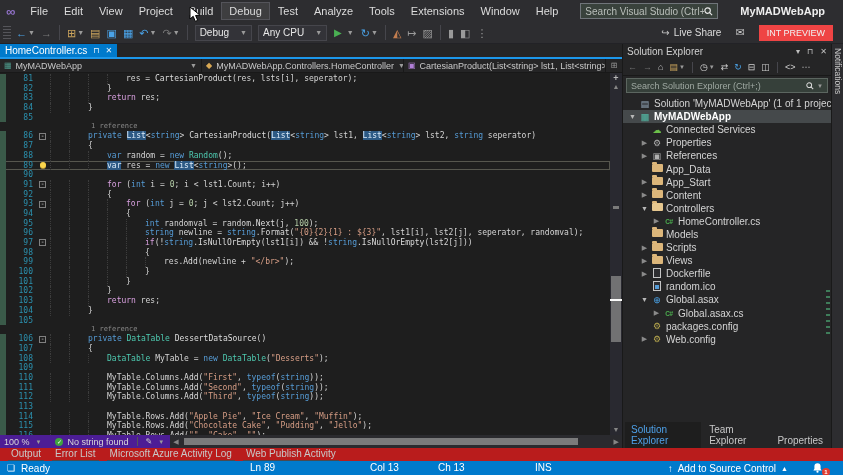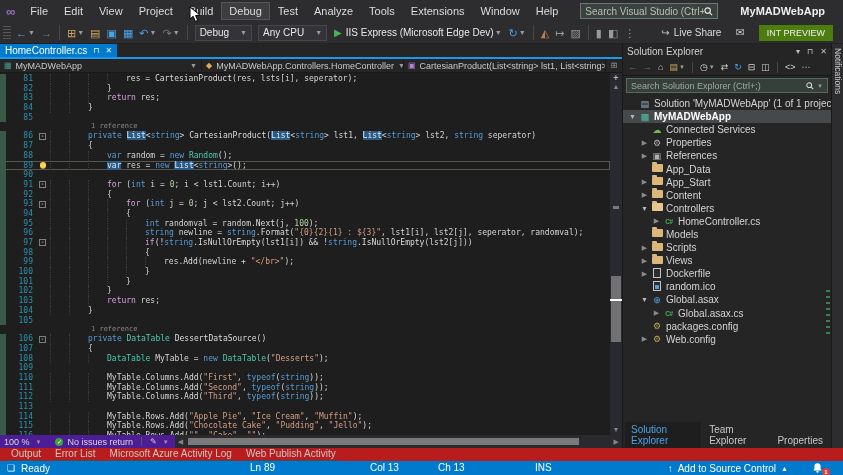--- a/index.html
+++ b/index.html
@@ -30,21 +30,21 @@
   .tcaret { color:#9a9a9a; font-size:7px; margin-left:1px; }
   .combo { display:flex; align-items:center; height:16px; background:#333338;
     border:1px solid #46464c; color:#e8e8e8; font-size:10px; padding:0 4px; margin:0 3px; }
   .combo .cv { margin-right:10px; }
   .runbtn { display:flex; align-items:center; margin:0 4px; color:#e8e8e8; font-size:10px; }
   .runbtn .g { color:#4ab053; margin-right:4px; font-size:10px; }
   #tbright { margin-left:auto; display:flex; align-items:center; }
   #liveshare { display:flex; align-items:center; color:#dcdcdc; font-size:10px; margin-right:14px; }
   #liveshare .g { margin-right:4px; color:#c8c8c8; }
   #feedback { color:#c8c8c8; margin-right:14px; font-size:11px; }
-  #intpreview { background:#4d7c0f; color:#f0f0f0; font-size:9px; padding:3px 8px; margin-right:10px; }
+  #intpreview { background:#ef4444; color:#f0f0f0; font-size:9px; padding:3px 8px; margin-right:10px; }
   
   #main { position:absolute; left:0; top:44px; width:843px; height:404px; display:flex; }
   #editorcol { width:622px; display:flex; flex-direction:column; background:#1e1e1e; }
   #tabrow { height:15px; background:#252526; border-bottom:2px solid #1c97ea; display:flex; }
   #doctab { background:#007acc; color:#fff; font-size:10px; display:flex;
     align-items:center; padding:0 5px; }
   #doctab .pin,#doctab .x { margin-left:6px; font-size:8px; color:#e8f3fb; }
   #crumbs { height:14px; background:#252526; display:flex; border-bottom:1px solid #191919; }
   .crumb { flex:1; display:flex; align-items:center; font-size:9px; color:#c8c8c8;
     border-right:1px solid #191919; padding:0 4px; overflow:hidden; white-space:nowrap; }
@@ -218,21 +218,20 @@
         <span class="combo">
           <span class="cv">Debug</span>
           <span class="tcaret">▼</span>
         </span>
         <span class="combo">
           <span class="cv">Any CPU</span>
           <span class="tcaret">▼</span>
         </span>
         <span class="runbtn">
           <span class="g">▶</span>
-          <span>IIS Express (Microsoft Edge Dev)</span>
           <span class="tcaret">▼</span>
         </span>
         <span class="tbtn">
           <span class="g" style="color:#4aa3e8">↻</span>
           <span class="tcaret">▼</span>
         </span>
         <span class="tsep"></span>
         <span class="tbtn">
           <span class="g" style="color:#c27d4f">◭</span>
         </span>
@@ -340,21 +339,21 @@
           </div>
           <span class="arr">▼</span>
         </div>
       </div>
       <div id="edbottom">
         <span class="zoom">
           <span>100 %</span>
           <span class="zcaret">▼</span>
         </span>
         <span class="okball">✓</span>
-        <span>No issues return</span>
+        <span>No string found</span>
         <span class="vsep"></span>
         <span class="pen">✎</span>
         <span class="zcaret">▼</span>
         <div id="hscroll">
           <span class="arr">◀</span>
           <div class="track">
               <div class="thumb"></div>
             </div>
           <span class="arr">▶</span>
         </div>

